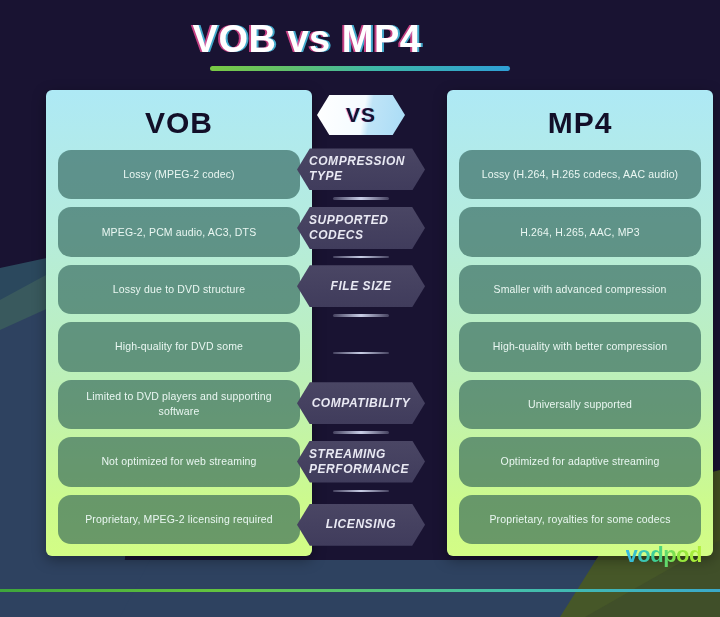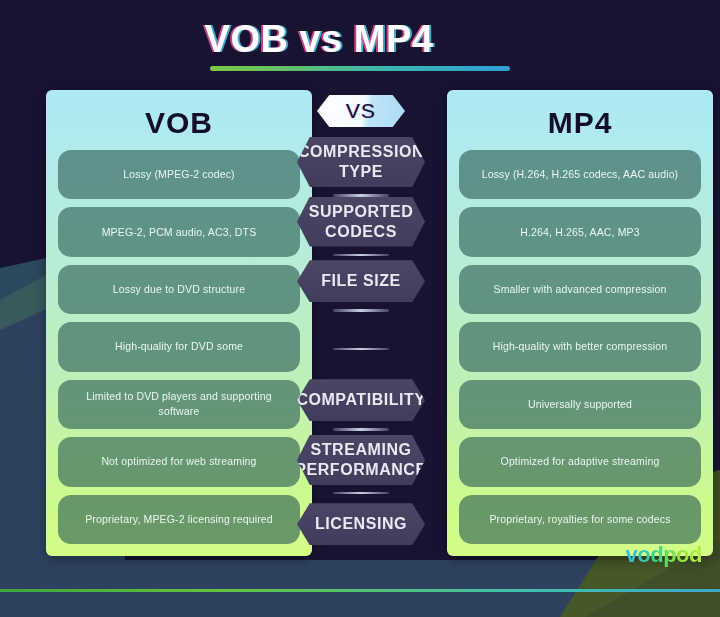--- a/index.html
+++ b/index.html
@@ -9,21 +9,21 @@
     background:#191332;
     overflow:hidden;
     position:relative;
   }
   #stage { position:absolute; inset:0; overflow:hidden; }
 
   
   .bg-deco { position:absolute; inset:0; z-index:0; pointer-events:none; }
 
   
-  .title-wrap { position:absolute; top:18px; left:13px; width:612px; text-align:center; z-index:4; }
+  .title-wrap { position:absolute; top:18px; left:1px; width:612px; text-align:center; z-index:4; }
   .title {
     font-size:38px; font-weight:bold; letter-spacing:.5px;
     color:#ffffff; display:inline-block; position:relative;
     text-shadow: -2px 0 0 rgba(255,80,160,.75), 2px 0 0 rgba(80,220,255,.75);
   }
   .title-rule {
     position:absolute; top:66px; left:210px; width:300px; height:5px; border-radius:3px;
     background:linear-gradient(90deg,#7ac943 0%,#62c06a 25%,#3fb8a8 55%,#2f9fd6 100%);
     z-index:4;
   }
@@ -52,37 +52,37 @@
     display:flex; align-items:center; justify-content:center;
     text-align:center; padding:4px 12px;
     color:#eaf7f2; font-size:10.5px; line-height:1.45; letter-spacing:.15px;
   }
 
   
   .center { position:absolute; left:296px; top:90px; width:130px; height:466px; z-index:3;
             display:flex; flex-direction:column; align-items:center; }
 
   .vs-badge {
-    width:88px; height:32px; margin-top:5px; flex:0 0 auto;
+    width:88px; height:40px; margin-top:5px; flex:0 0 auto;
     clip-path:polygon(14% 0,86% 0,100% 50%,86% 100%,14% 100%,0 50%);
     background:linear-gradient(100deg,#ffffff 0%,#f4fbff 52%,#bfe4f7 60%,#a9dcf6 100%);
     display:flex; align-items:center; justify-content:center;
-    font-size:21px; font-weight:normal; color:#141030; letter-spacing:1px;
+    font-size:21px; font-weight:bold; color:#141030; letter-spacing:1px;
     text-shadow:-1px 0 0 rgba(255,70,150,.5),1px 0 0 rgba(60,200,255,.5);
   }
 
   .cat-list { flex:1 1 auto; width:130px; display:flex; flex-direction:column;
               justify-content:space-between; padding:10px 0 2px 0; }
   .cat-group { display:flex; flex-direction:column; align-items:center; flex:1 1 0; justify-content:center; }
   .hex {
     width:128px; min-height:42px; padding:5px 12px;
     clip-path:polygon(10% 0,90% 0,100% 50%,90% 100%,10% 100%,0 50%);
     background:linear-gradient(180deg,#4a4664 0%,#403c5c 100%);
-    display:flex; align-items:center; justify-content:center; text-align:center;
-    color:#e9e9f3; font-size:16px; font-weight:bold; letter-spacing:.55px; line-height:1.25;
+    display:flex; align-items:center; justify-content:center; 
+    color:#e9e9f3; font-size:12px; font-weight:bold; letter-spacing:.55px; line-height:1.25;font-style:italic;
   }
   .divider { width:56px; height:2.5px; border-radius:2px;
              background:linear-gradient(90deg,rgba(200,205,230,.25),#c9cee6,rgba(200,205,230,.25));
              margin:7px 0 0 0; }
   .cat-group:last-child .divider { display:none; }
 
   
   .footer-rule { position:absolute; left:0; top:589px; width:720px; height:3px; z-index:2;
                  background:linear-gradient(90deg,#3ea53c 0%,#63c33f 30%,#45c0a8 70%,#3aa9c9 100%); }
   .logo { position:absolute; right:18px; top:542px; z-index:5;

